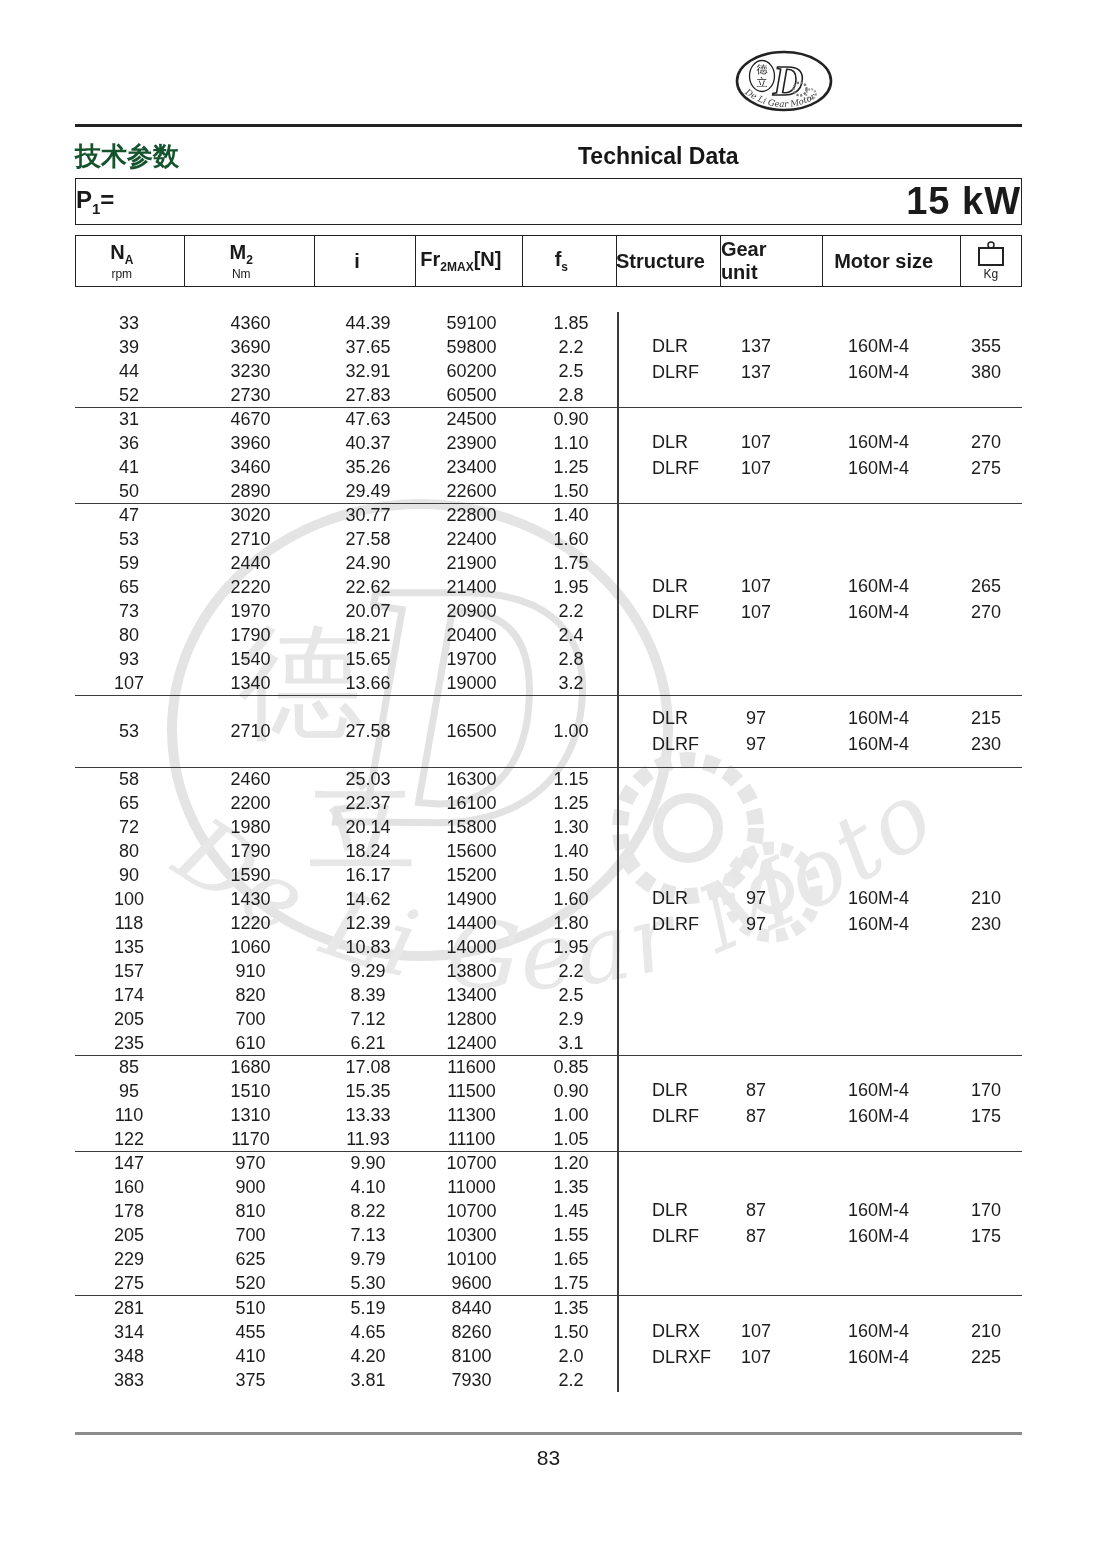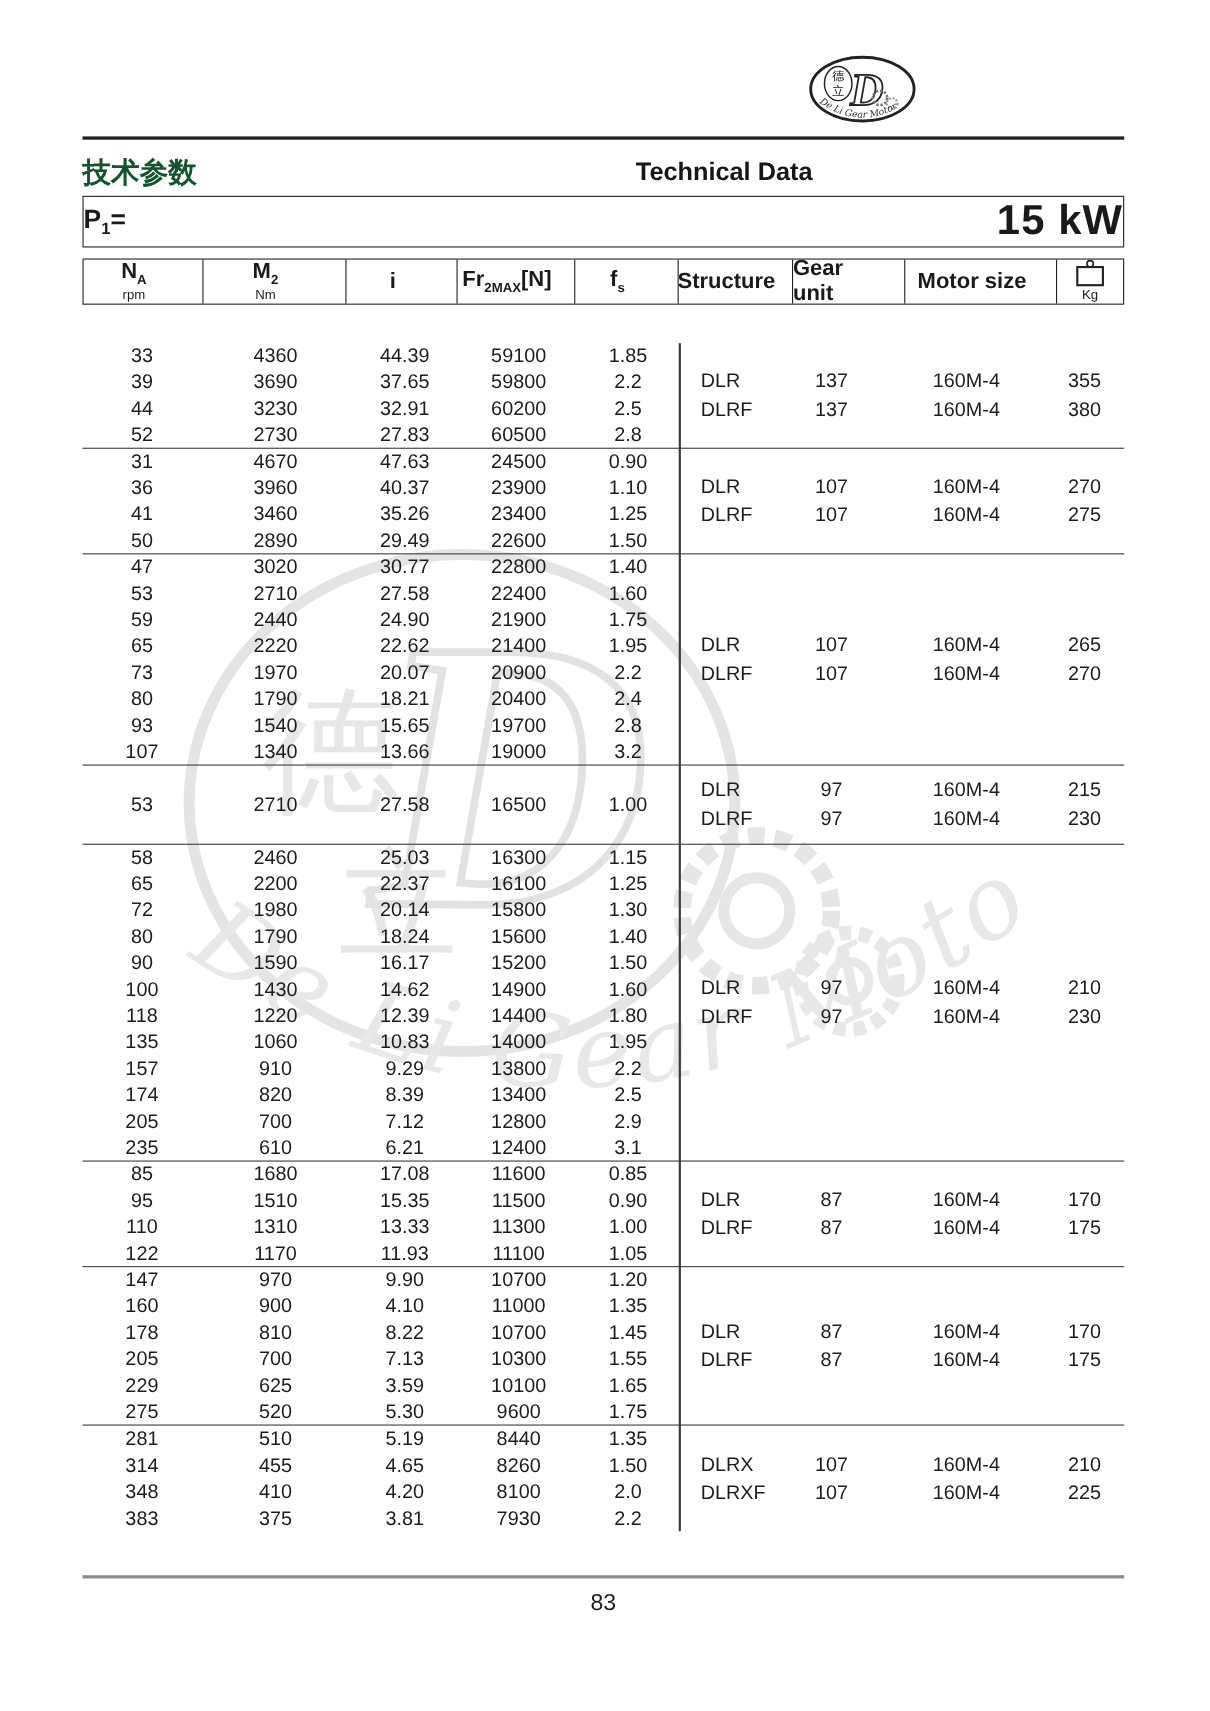--- a/index.html
+++ b/index.html
@@ -24,21 +24,21 @@
   
   .title-box{
     top:178px;left:75px;width:947px;height:47px;border:1.5px solid #222;box-sizing:border-box;
     display:flex;align-items:center;justify-content:space-between;
   }
   .t-prefix{font-size:24px;font-weight:bold;}
   .t-prefix sub{font-size:15px;}
   .t-value{font-size:38px;font-weight:bold;letter-spacing:1px;margin-left:2px;}
   
   .thead{
-    top:235px;left:75px;width:947px;height:42px;border:1.5px solid #222;box-sizing:border-box;
+    top:235px;left:75px;width:947px;height:52px;border:1.5px solid #222;box-sizing:border-box;
     display:flex;
     gap:16px;
   }
   .th{
     box-sizing:border-box;border-left:1.5px solid #222;
     display:flex;flex-direction:column;align-items:center;justify-content:center;
     line-height:1.15;
   }
   .th:first-child{border-left:none;}
   .th-main{font-size:20px;font-weight:bold;}
@@ -49,21 +49,21 @@
   .th.w6{width:102px;} .th.w7{width:143px;} .th.w8{width:72px;}
   .th-kg .th-sub{margin-top:1px;}
   
   .data-area{top:312px;left:75px;width:947px;}
   .v-divider{position:absolute;left:542px;top:0;bottom:0;width:1.5px;background:#3c3c3c;}
   .group{display:flex;border-bottom:1.3px solid #3c3c3c;box-sizing:border-box;}
   .group:last-child{border-bottom:none;}
   .g-left{width:542px;display:grid;grid-template-columns:108px 135px 100px 107px 92px;grid-auto-rows:1fr;align-items:center;}
   .g-right{width:405px;display:grid;grid-template-columns:88px 102px 143px 72px;grid-auto-rows:26px;align-content:center;align-items:center;}
   .cell{text-align:center;font-size:18px;color:#1c1c1c;white-space:nowrap;}
-  .cell.r0{text-align:left;padding-left:20px;}
+  .cell.r0{text-align:left;padding-left:35px;}
   
   .footer-rule{top:1432px;left:75px;width:947px;height:3px;background:#8c8c8c;}
   .page-num{top:1446px;left:75px;width:947px;text-align:center;font-size:21px;color:#1c1c1c;}
 </style>
 </head>
 <body>
 
 <div class="page">
 
   <svg class="watermark" width="880" height="680" viewBox="0 0 880 680">
@@ -416,21 +416,21 @@
           <div class="cell c2">8.22</div>
           <div class="cell c3">10700</div>
           <div class="cell c4">1.45</div>
           <div class="cell c0">205</div>
           <div class="cell c1">700</div>
           <div class="cell c2">7.13</div>
           <div class="cell c3">10300</div>
           <div class="cell c4">1.55</div>
           <div class="cell c0">229</div>
           <div class="cell c1">625</div>
-          <div class="cell c2">3.59</div>
+          <div class="cell c2">9.79</div>
           <div class="cell c3">10100</div>
           <div class="cell c4">1.65</div>
           <div class="cell c0">275</div>
           <div class="cell c1">520</div>
           <div class="cell c2">5.30</div>
           <div class="cell c3">9600</div>
           <div class="cell c4">1.75</div>
         </div>
         <div class="g-right">
           <div class="cell r0">DLR</div>

